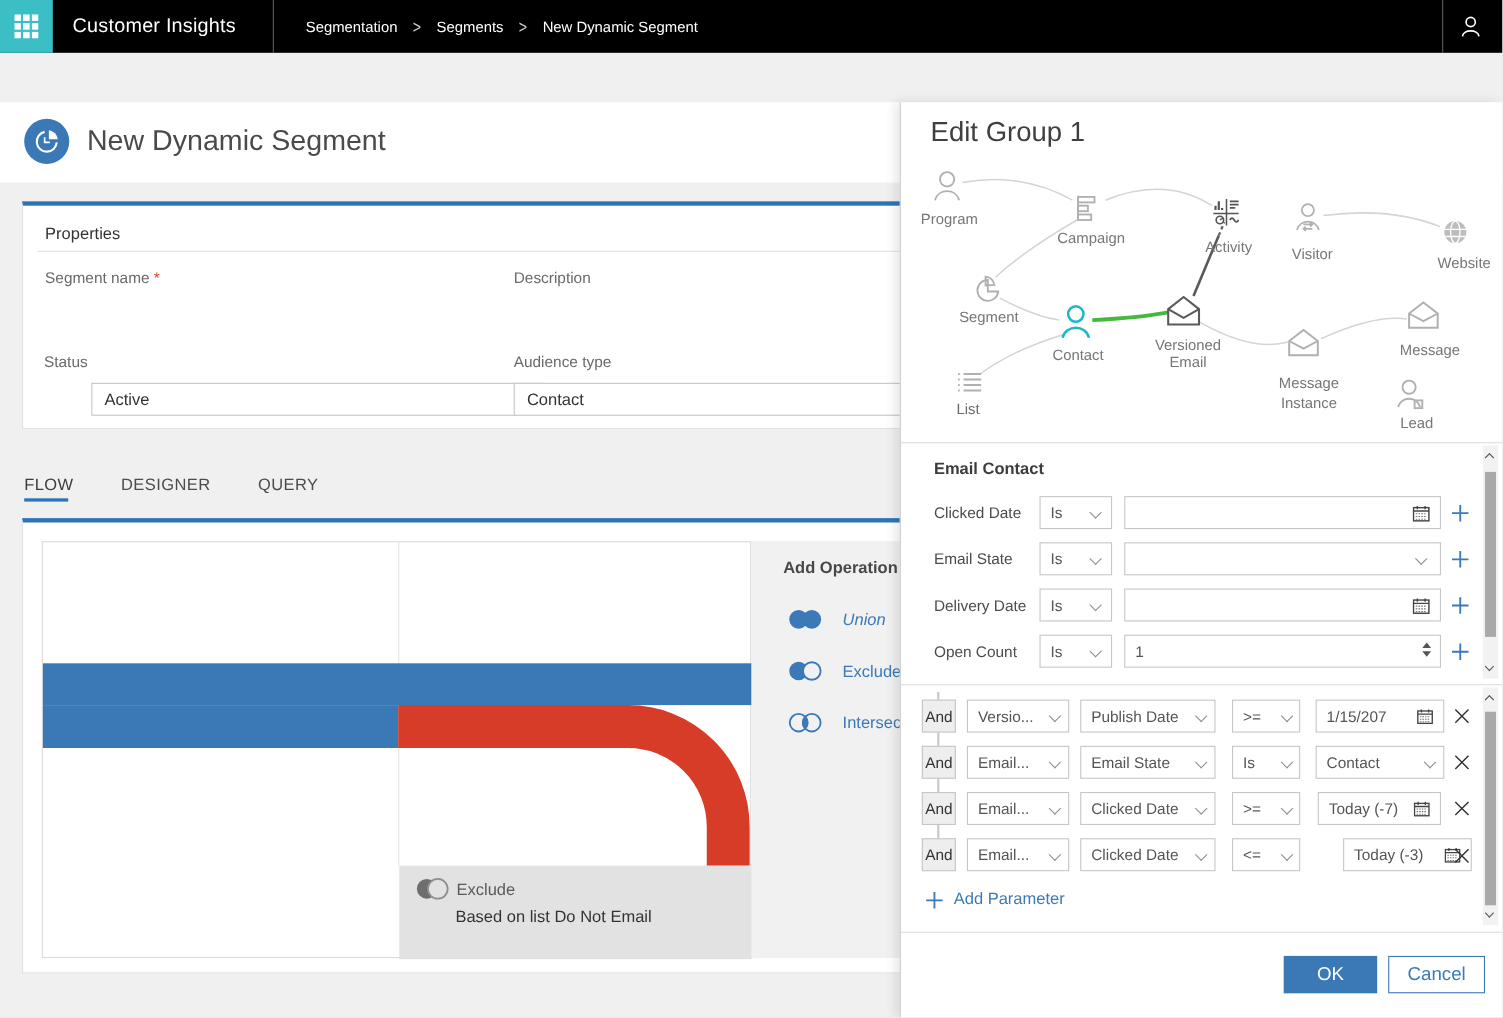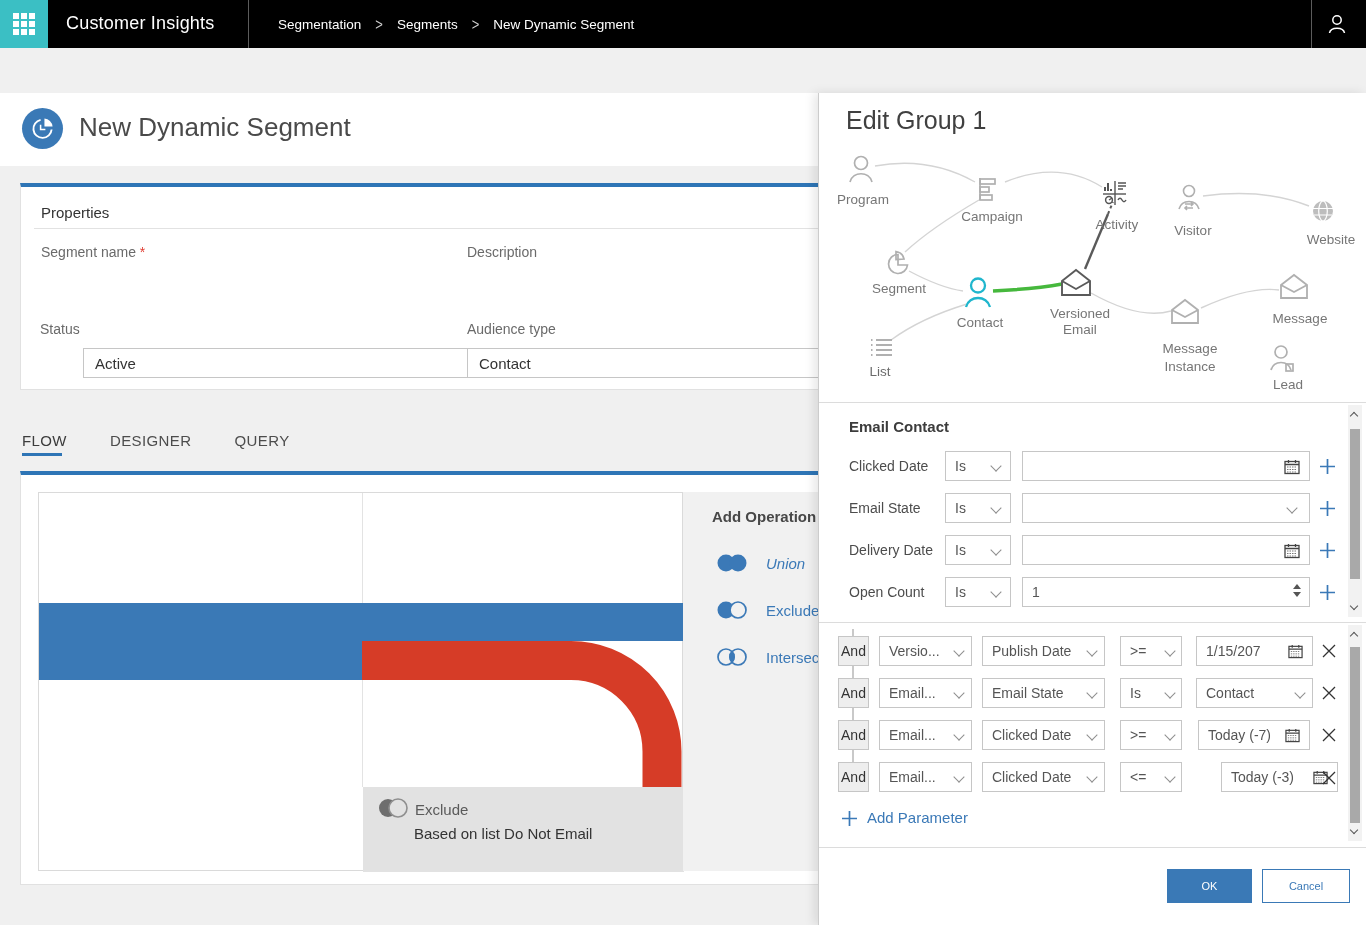--- a/index.html
+++ b/index.html
@@ -78,21 +78,21 @@
           display:flex; align-items:center; padding:0 9px; }
   .plus16 { position:absolute; cursor:default; }
   .sbar { position:absolute; left:529px; width:14px; background:#f2f2f2; }
   .sbar .thumb { position:absolute; left:2px; width:10px; background:#a9a9a9; }
   .sbar .schv { position:absolute; left:3px; width:6px; height:6px; border-right:1.2px solid #555; border-bottom:1.2px solid #555; }
   .chip { position:absolute; width:31px; height:30px; background:#eeeeee; border:1px solid #c6c6c6; color:#333;
           font-size:14px; display:flex; align-items:center; justify-content:center; }
   .vline { position:absolute; left:33px; width:2px; background:#c9c9c9; }
   .xrm { position:absolute; cursor:default; }
   .addparam { position:absolute; left:48px; top:716px; font-size:15px; color:#3b79b7; cursor:default; }
-  .btn { position:absolute; top:776px; height:34px; font-size:11px; display:flex; align-items:center; justify-content:center; cursor:default; }
+  .btn { position:absolute; top:776px; height:34px; font-size:17px; display:flex; align-items:center; justify-content:center; cursor:default; }
   .btn-ok { left:348px; width:85px; background:#3a79b6; color:#fff; }
   .btn-cancel { left:443px; width:88px; background:#fff; color:#3b79b7; border:1px solid #3a79b6; }
 
   .spinner { position:absolute; right:8px; top:6px; display:flex; flex-direction:column; gap:3px; }
   .spinner b { width:0; height:0; border-left:4px solid transparent; border-right:4px solid transparent; }
   .sp-up { border-bottom:5px solid #555; }
   .sp-dn { border-top:5px solid #555; }
 
   .cal { position:absolute; right:9px; top:7px; }
   svg text { font-family:"Liberation Sans", sans-serif; }

